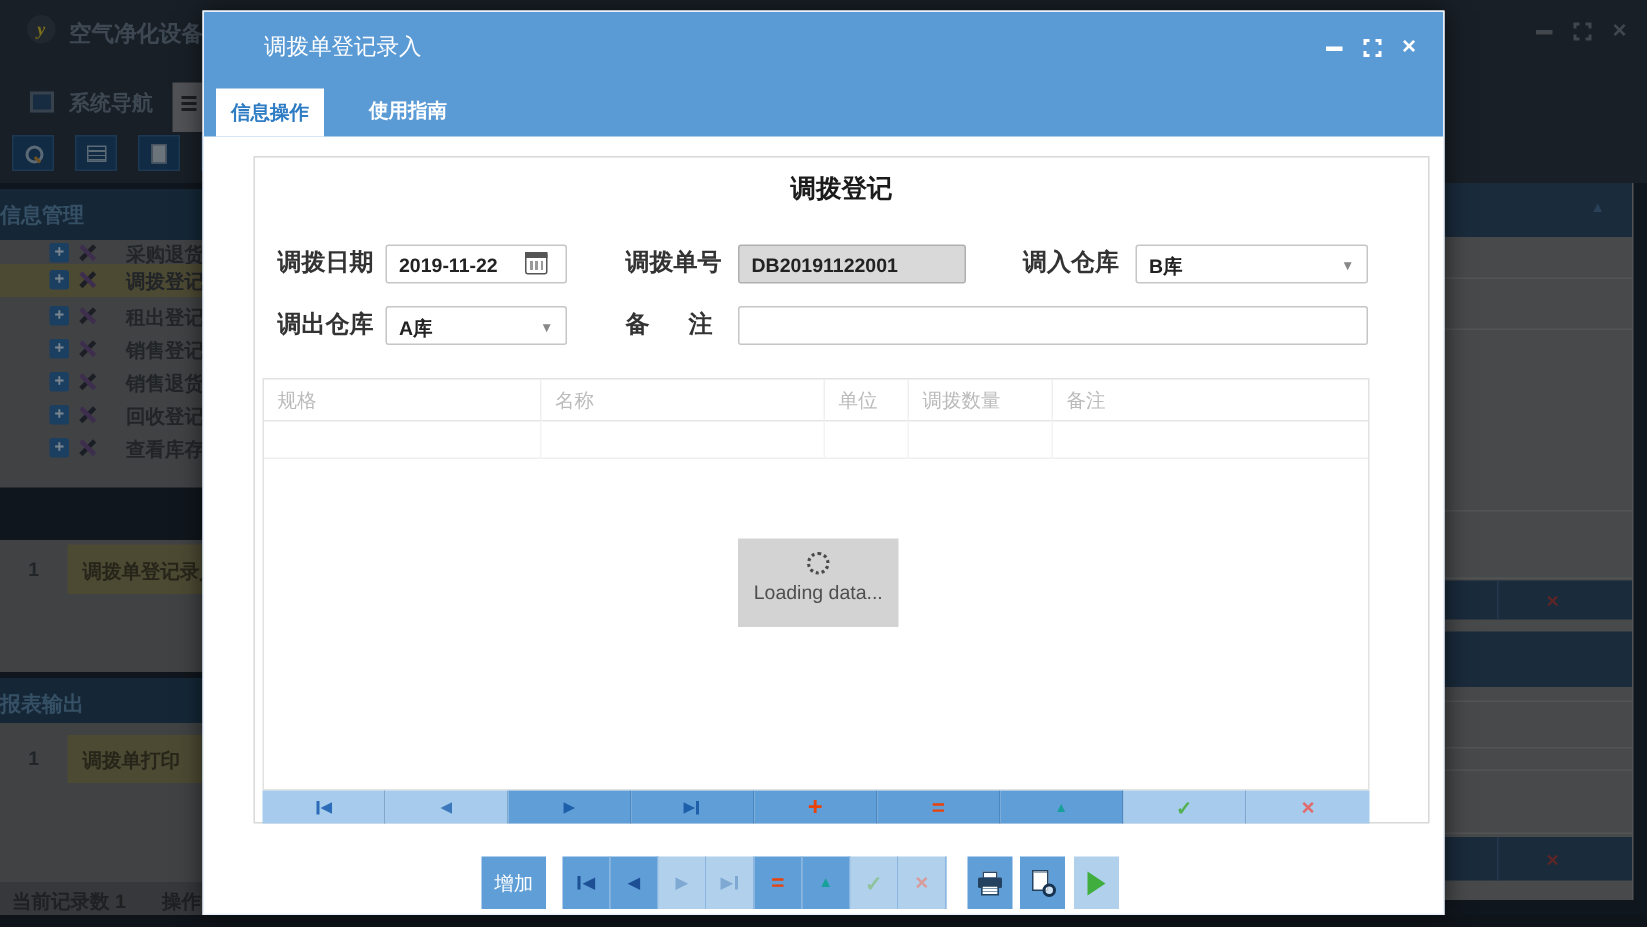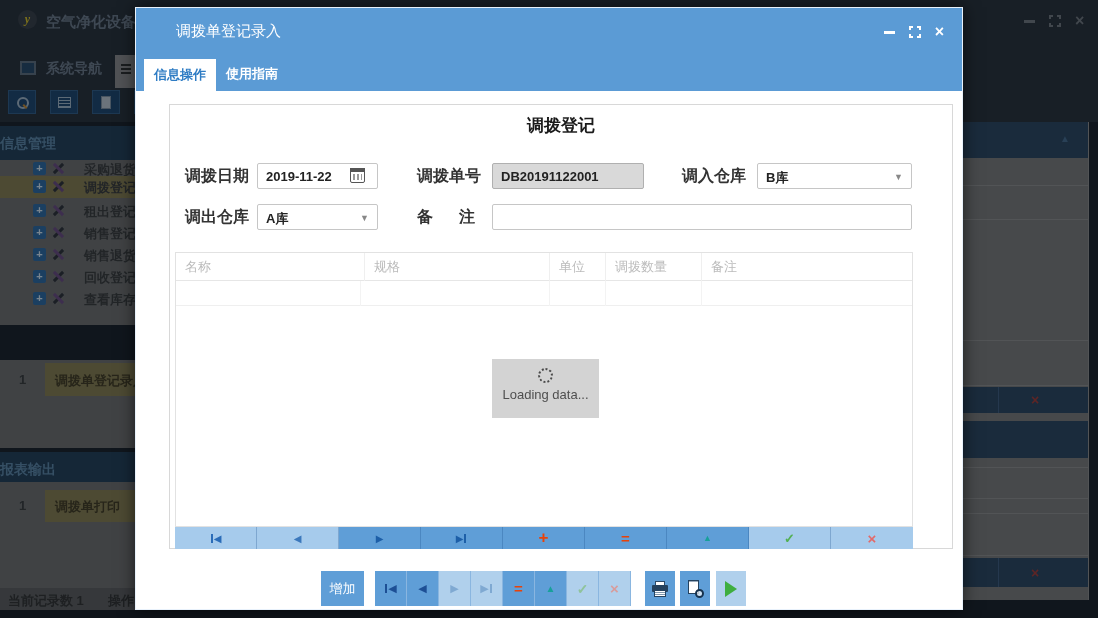--- a/index.html
+++ b/index.html
@@ -69,21 +69,21 @@
 
   
   #modal { position:absolute; left:135px; top:7px; width:828px; height:603px; background:#fff;
            border:1px solid #e8f1fb; box-shadow:0 0 16px rgba(0,0,0,.6); }
   .m-hdr { position:absolute; left:0; top:0; width:100%; height:48px; background:#5b9bd5; }
   .m-title { position:absolute; left:40px; top:14px; color:#fff; font-size:15px; }
   .m-ctl { position:absolute; right:18px; top:17px; }
   .m-tabs { position:absolute; left:0; top:48px; width:100%; height:35px; background:#5b9bd5; }
   .m-tab-active { position:absolute; left:8px; top:3px; width:72px; height:32px; background:#fff;
                   color:#2e7cc4; font-size:13px; font-weight:bold; text-align:center; line-height:32px; }
-  .m-tab { position:absolute; left:80px; top:0; width:72px; height:35px; color:#fff;
+  .m-tab { position:absolute; left:100px; top:0; width:72px; height:35px; color:#fff;
            font-size:13px; font-weight:bold; text-align:center; line-height:35px; }
   .panel { position:absolute; left:33px; top:96px; width:784px; height:445px; border:1px solid #d8d8d8; background:#fff; }
   .f-head { position:absolute; left:0; top:9px; width:100%; text-align:center; font-size:17px; font-weight:bold; color:#1b1b1b; }
   .flabel { position:absolute; font-size:16px; font-weight:bold; color:#333; line-height:26px; white-space:nowrap; }
   .finput { position:absolute; height:26px; border:1px solid #c6c6c6; border-radius:2px; background:#fff;
             font-size:13px; font-weight:bold; color:#222; padding:0 8px; outline:none; }
   .finput.ro { background:#d9d9d9; border-color:#b0b0b0; }
   .fselect { position:absolute; height:26px; border:1px solid #c6c6c6; border-radius:2px; background:#fff; }
   .fselect .val { position:absolute; left:8px; top:5px; font-size:13px; font-weight:bold; color:#222; }
   .fselect .arr { position:absolute; right:8px; top:8px; font-size:9px; color:#888; }
@@ -275,22 +275,22 @@
       <span class="flabel" style="left:15px;top:99px;">调出仓库</span>
       <div class="fselect" style="left:87px;top:99px;width:121px;">
         <span class="val">A库</span>
         <span class="arr">▼</span>
       </div>
       <span class="flabel" style="left:247px;top:99px;letter-spacing:5px;">备　注</span>
       <input class="finput" style="left: 322px; top: 99px; width: 420px; font-weight: normal;" value="">
 
       <div class="grid">
         <div class="g-hrow">
+          <div class="g-hc" style="width:185px;">规格</div>
           <div class="g-hc" style="width:189px;">名称</div>
-          <div class="g-hc" style="width:185px;">规格</div>
           <div class="g-hc" style="width:56px;">单位</div>
           <div class="g-hc" style="width:96px;">调拨数量</div>
           <div class="g-hc" style="width:210px;border-right:none;">备注</div>
         </div>
         <div class="g-row">
           <div class="g-rc" style="width:185px;"></div>
           <div class="g-rc" style="width:189px;"></div>
           <div class="g-rc" style="width:56px;"></div>
           <div class="g-rc" style="width:96px;"></div>
           <div class="g-rc" style="width:210px;border-right:none;"></div>

